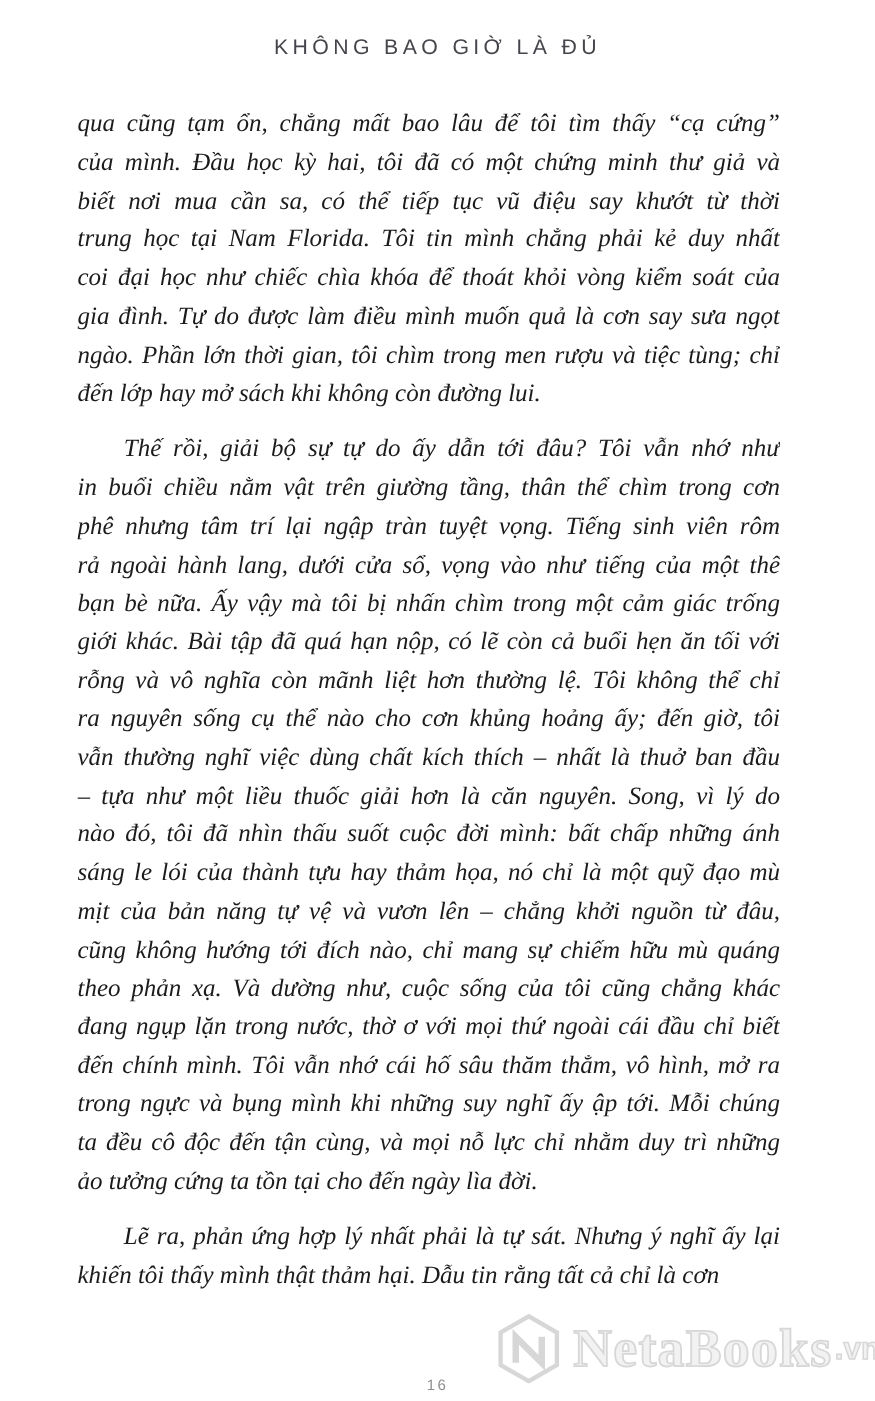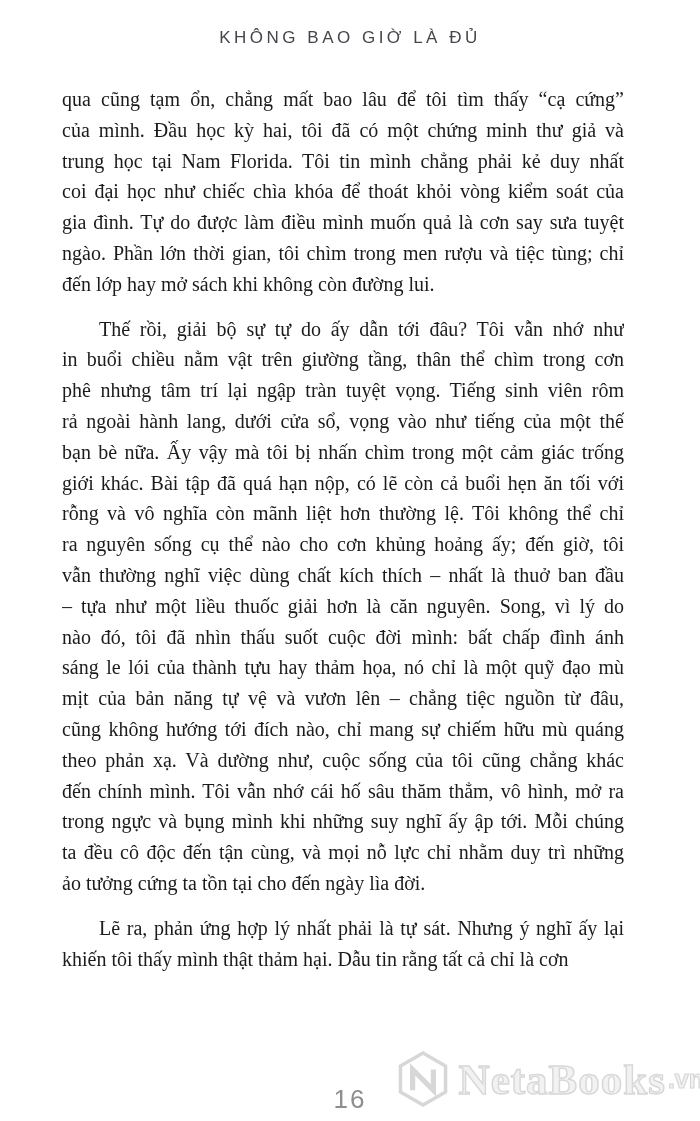--- a/index.html
+++ b/index.html
@@ -16,41 +16,42 @@
     font-family:"Liberation Sans","DejaVu Sans",sans-serif;
     font-size:17px;
     letter-spacing:3.5px;
     color:#45454b;
   }
   .text-body{
     position:absolute;
     left:62px;right:76px;top:84px;
     color:#1b1b1b;
     font-size:20px;
+    font-style:italic;
   }
   .para{margin:0 0 14px 0;}
   .para:last-child{margin-bottom:4px;}
   .line{
     line-height:30.8px;
     white-space:nowrap;
     text-align:justify;
     text-align-last:justify;
     overflow:hidden;
   }
   .line.last{
     text-align-last:left;
   }
   .para.indent .line:first-child{
     text-indent:37px;
   }
   .page-number{
     position:absolute;bottom:6px;left:0;width:100%;
     text-align:center;
     font-family:"Liberation Sans","DejaVu Sans",sans-serif;
-    font-size:26px;
+    font-size:12px;
     font-weight:300;
     letter-spacing:2px;
     color:#8e8e8e;
   }
   .watermark{
     position:absolute;
     right:-4px;bottom:14px;
     display:flex;align-items:center;
     pointer-events:none;
   }
@@ -78,42 +79,44 @@
 <body>
 
 <div id="page">
 
   <div class="running-head">KHÔNG BAO GIỜ LÀ ĐỦ</div>
 
   <div class="text-body" id="text-body">
       <div class="para">
         <div class="line">qua cũng tạm ổn, chẳng mất bao lâu để tôi tìm thấy “cạ cứng”</div>
         <div class="line">của mình. Đầu học kỳ hai, tôi đã có một chứng minh thư giả và</div>
+        <div class="line">biết nơi mua cần sa, có thể tiếp tục vũ điệu say khướt từ thời</div>
         <div class="line">trung học tại Nam Florida. Tôi tin mình chẳng phải kẻ duy nhất</div>
         <div class="line">coi đại học như chiếc chìa khóa để thoát khỏi vòng kiểm soát của</div>
-        <div class="line">gia đình. Tự do được làm điều mình muốn quả là cơn say sưa tuyệt</div>
+        <div class="line">gia đình. Tự do được làm điều mình muốn quả là cơn say sưa ngọt</div>
         <div class="line">ngào. Phần lớn thời gian, tôi chìm trong men rượu và tiệc tùng; chỉ</div>
         <div class="line last">đến lớp hay mở sách khi không còn đường lui.</div>
       </div>
       <div class="para indent">
         <div class="line">Thế rồi, giải bộ sự tự do ấy dẫn tới đâu? Tôi vẫn nhớ như</div>
         <div class="line">in buổi chiều nằm vật trên giường tầng, thân thể chìm trong cơn</div>
         <div class="line">phê nhưng tâm trí lại ngập tràn tuyệt vọng. Tiếng sinh viên rôm</div>
         <div class="line">rả ngoài hành lang, dưới cửa sổ, vọng vào như tiếng của một thế</div>
         <div class="line">bạn bè nữa. Ấy vậy mà tôi bị nhấn chìm trong một cảm giác trống</div>
         <div class="line">giới khác. Bài tập đã quá hạn nộp, có lẽ còn cả buổi hẹn ăn tối với</div>
         <div class="line">rỗng và vô nghĩa còn mãnh liệt hơn thường lệ. Tôi không thể chỉ</div>
         <div class="line">ra nguyên sống cụ thể nào cho cơn khủng hoảng ấy; đến giờ, tôi</div>
         <div class="line">vẫn thường nghĩ việc dùng chất kích thích – nhất là thuở ban đầu</div>
         <div class="line">– tựa như một liều thuốc giải hơn là căn nguyên. Song, vì lý do</div>
-        <div class="line">nào đó, tôi đã nhìn thấu suốt cuộc đời mình: bất chấp đình ánh</div>
+        <div class="line">nào đó, tôi đã nhìn thấu suốt cuộc đời mình: bất chấp những ánh</div>
         <div class="line">sáng le lói của thành tựu hay thảm họa, nó chỉ là một quỹ đạo mù</div>
-        <div class="line">mịt của bản năng tự vệ và vươn lên – chẳng tiệc nguồn từ đâu,</div>
+        <div class="line">mịt của bản năng tự vệ và vươn lên – chẳng khởi nguồn từ đâu,</div>
         <div class="line">cũng không hướng tới đích nào, chỉ mang sự chiếm hữu mù quáng</div>
         <div class="line">theo phản xạ. Và dường như, cuộc sống của tôi cũng chẳng khác</div>
+        <div class="line">đang ngụp lặn trong nước, thờ ơ với mọi thứ ngoài cái đầu chỉ biết</div>
         <div class="line">đến chính mình. Tôi vẫn nhớ cái hố sâu thăm thẳm, vô hình, mở ra</div>
         <div class="line">trong ngực và bụng mình khi những suy nghĩ ấy ập tới. Mỗi chúng</div>
         <div class="line">ta đều cô độc đến tận cùng, và mọi nỗ lực chỉ nhằm duy trì những</div>
         <div class="line last">ảo tưởng cứng ta tồn tại cho đến ngày lìa đời.</div>
       </div>
       <div class="para indent">
         <div class="line">Lẽ ra, phản ứng hợp lý nhất phải là tự sát. Nhưng ý nghĩ ấy lại</div>
         <div class="line last">khiến tôi thấy mình thật thảm hại. Dẫu tin rằng tất cả chỉ là cơn</div>
       </div>
     </div>

